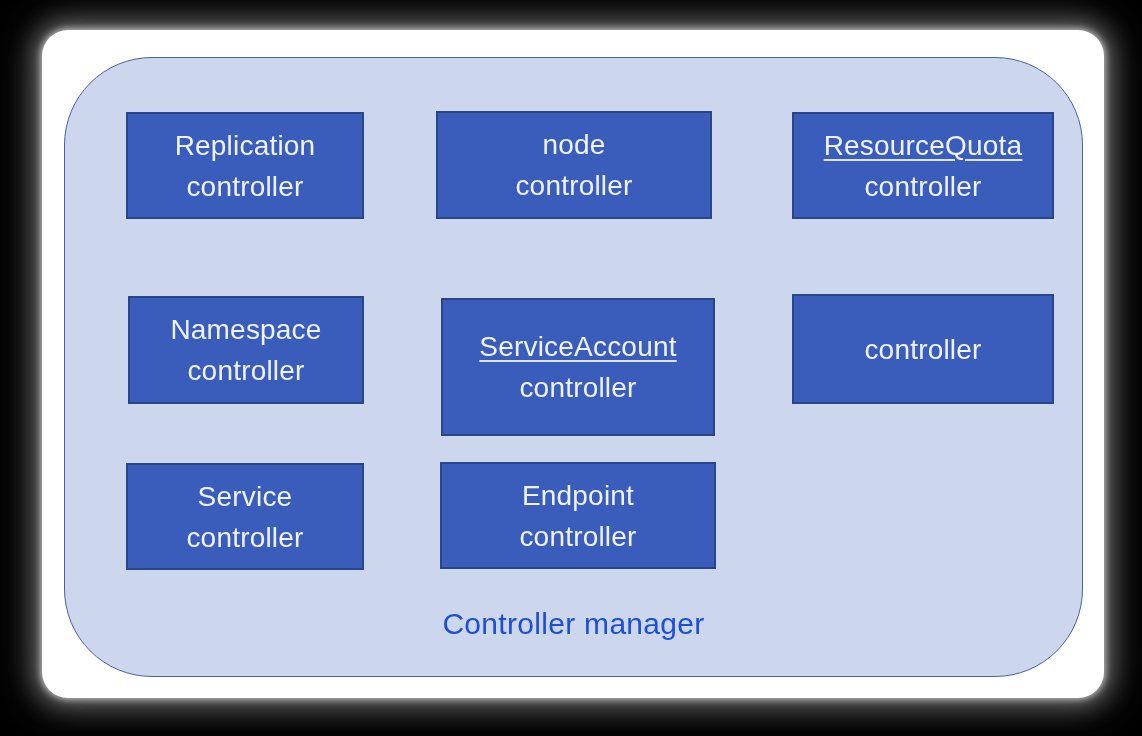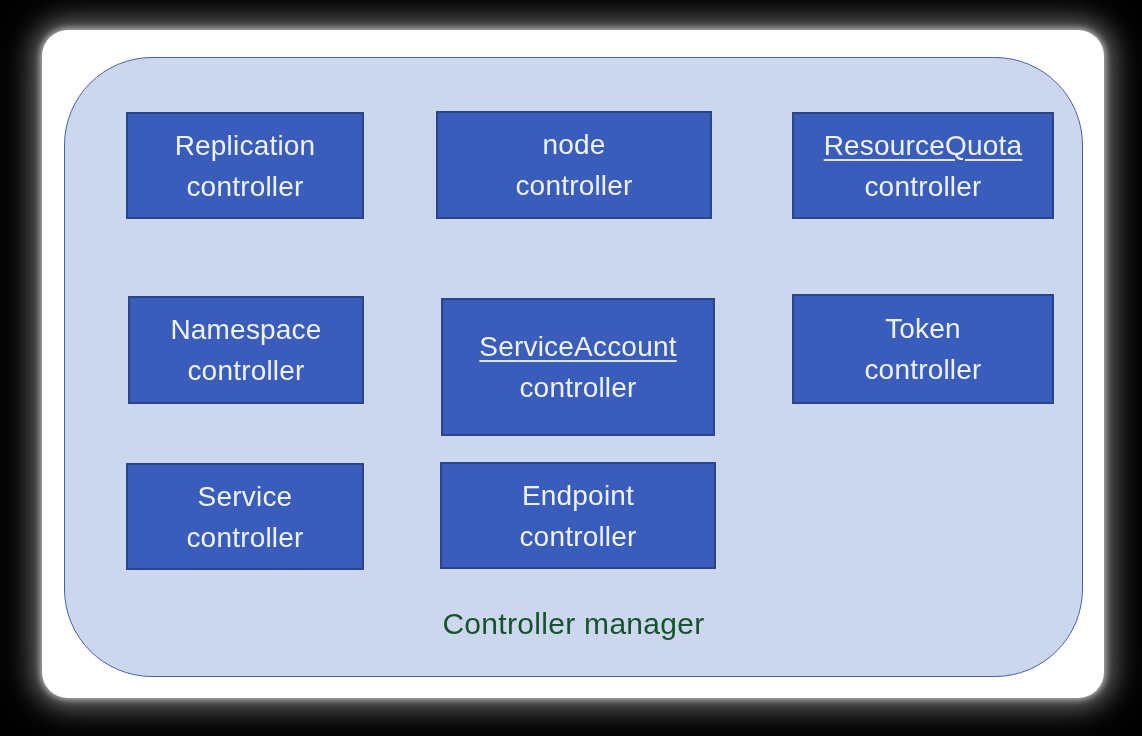--- a/index.html
+++ b/index.html
@@ -70,21 +70,21 @@
     text-decoration-color: #e0201a;
     text-decoration-thickness: 1px;
     text-underline-offset: 7px;
   }
   .caption {
     position: absolute;
     left: 0;
     top: 549px;
     width: 100%;
     text-align: center;
-    color: #14532d;
+    color: #1d4ed8;
     font-size: 30px;
     font-weight: 400;
     letter-spacing: 0.3px;
   }
 </style>
 </head>
 <body>
 
 <div class="stage">
   <div class="card">
@@ -120,21 +120,20 @@
 
       <div class="node" style="left:376px; top:240px; width:274px; height:138px;">
         <div class="node-label">
           <span class="spell"><span class="wavy">ServiceAccount</span></span>
           <span>controller</span>
         </div>
       </div>
 
       <div class="node" style="left:727px; top:236px; width:262px; height:110px;">
         <div class="node-label">
-          <span>Token</span>
           <span>controller</span>
         </div>
       </div>
 
       <div class="node" style="left:61px; top:405px; width:238px; height:107px;">
         <div class="node-label">
           <span>Service</span>
           <span>controller</span>
         </div>
       </div>

